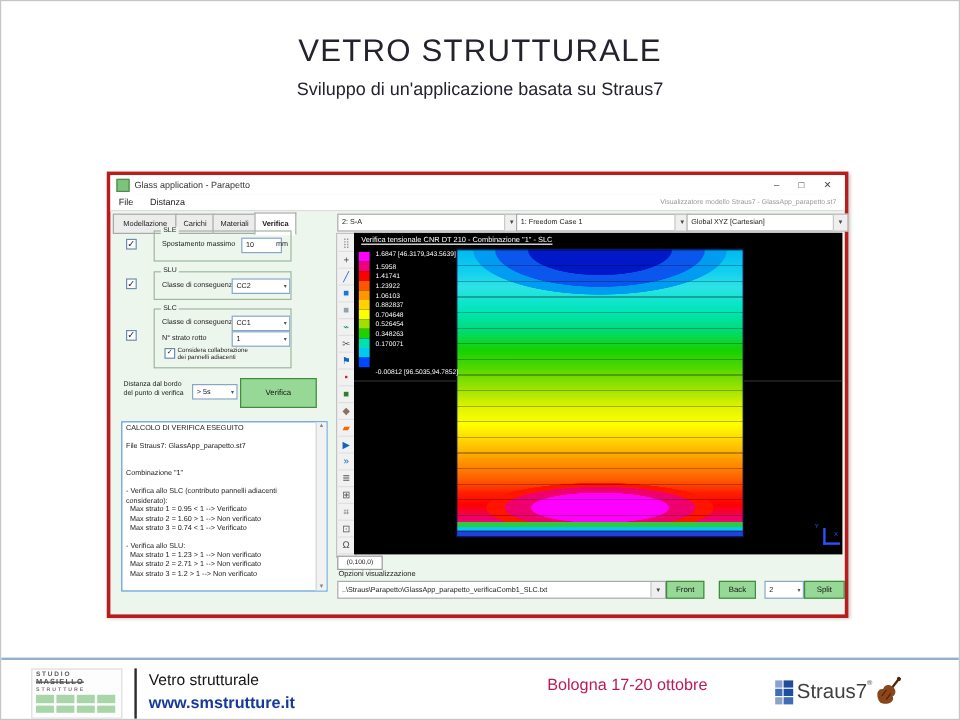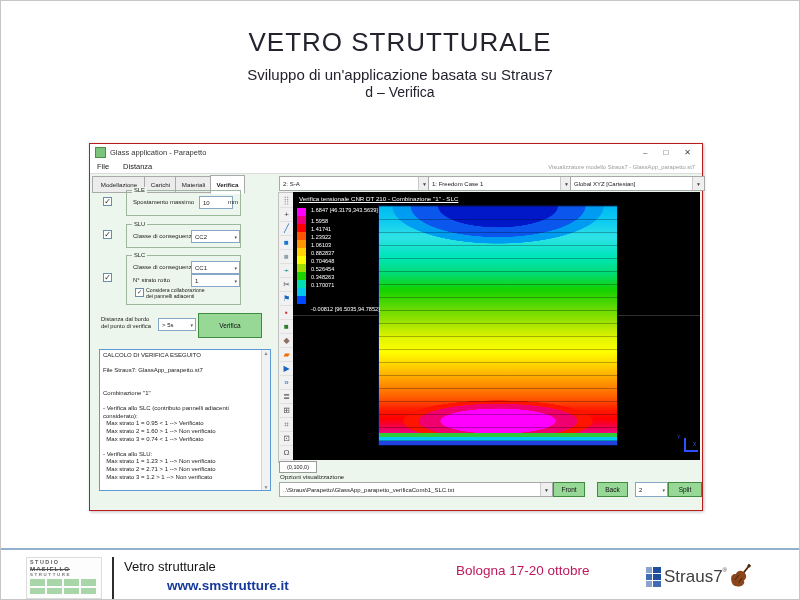--- a/index.html
+++ b/index.html
@@ -9,21 +9,21 @@
 
   
   .hdr{position:absolute;top:26px;left:0;width:100%;text-align:center;color:#23232e;}
   .hdr-title{font-size:26px;font-weight:400;letter-spacing:1px;}
   .hdr-sub{font-size:15px;margin-top:8px;}
   .hdr-sec{font-size:19px;font-weight:bold;margin-top:9px;}
   .hdr-sec2{font-size:14px;margin-top:1px;}
 
   
   .app{position:absolute;left:88px;top:142px;width:612px;height:366px;background:#edf6ed;
-       border:1px solid #b91c1c;box-shadow:1px 1px 3px rgba(0,0,0,.25);}
+       border:3px solid #b91c1c;box-shadow:1px 1px 3px rgba(0,0,0,.25);}
   .titlebar{position:absolute;left:0;top:0;width:100%;height:16px;background:#fff;display:flex;
             align-items:center;padding:0 5px;box-sizing:border-box;}
   .app-ico{width:9px;height:9px;background:#7cc47c;border:1px solid #4e8c4e;margin-right:4px;}
   .tb-title{font-size:7.5px;color:#333;}
   .wctl{margin-left:auto;display:flex;gap:16px;font-size:8px;color:#444;padding-right:6px;}
   .menubar{position:absolute;left:0;top:16px;width:100%;height:14px;background:#fff;
            border-bottom:1px solid #dcdcdc;display:flex;align-items:center;gap:14px;
            padding:0 7px;box-sizing:border-box;font-size:7.5px;color:#222;}
   .viewer-caption{margin-left:auto;font-size:5.8px;color:#9a9a9a;}
 
@@ -90,21 +90,21 @@
   .studio{position:absolute;left:25px;top:556px;width:76px;height:42px;border:1px solid #dcdcdc;
           background:#fdfdfd;padding:1px 3px;box-sizing:border-box;}
   .studio-l1{font-size:5.4px;font-weight:bold;color:#5b5b5b;letter-spacing:1.5px;}
   .studio-l2{font-size:6.2px;font-weight:bold;color:#4e4e4e;letter-spacing:1px;text-decoration:line-through;}
   .studio-l3{font-size:4.4px;font-weight:bold;color:#7a7a7a;letter-spacing:1.6px;}
   .studio-grid{display:grid;grid-template-columns:repeat(4,15px);grid-auto-rows:6.5px;gap:2px;margin-top:2px;}
   .studio-grid div{background:#a9d6a9;}
   .vdiv{position:absolute;left:111px;top:556px;width:2px;height:42px;background:#2c2c2c;}
   .brand{position:absolute;left:123px;top:558px;}
   .brand-t{font-size:13px;color:#151515;}
-  .brand-u{font-size:13.5px;font-weight:bold;color:#16399c;margin-top:4px;margin-left:43px;}
+  .brand-u{font-size:13.5px;font-weight:bold;color:#16399c;margin-top:4px;}
   .saie-logo{position:absolute;left:352px;top:553px;width:96px;height:46px;}
   .saie-shape{position:absolute;left:6px;top:2px;width:34px;height:30px;background:#f7941d;
               clip-path:polygon(100% 0,100% 100%,55% 100%,55% 38%,0 38%,0 22%,60% 22%,60% 0);}
   .saie-black{position:absolute;left:0px;top:22px;width:11px;height:11px;background:#1a1a1a;}
   .saie-badge{position:absolute;left:1px;top:25px;font-size:4px;color:#f7941d;font-weight:bold;}
   .saie-word{position:absolute;left:44px;top:17px;font-size:13px;font-weight:bold;color:#b5121b;letter-spacing:.5px;}
   .saie-cap{position:absolute;left:0px;top:36px;font-size:5px;color:#9a9a9a;white-space:nowrap;}
   .event{position:absolute;left:455px;top:558px;}
   .event-t{font-size:13.5px;color:#1c1c1c;}
   .event-d{font-size:13.5px;color:#be185d;margin-top:4px;}
@@ -116,21 +116,20 @@
   .violin{margin-left:4px;transform:rotate(38deg);}
 </style>
 </head>
 <body>
 
 <div class="slide">
 
   <div class="hdr">
     <div class="hdr-title">VETRO STRUTTURALE</div>
     <div class="hdr-sub">Sviluppo di  un'applicazione basata su Straus7</div>
-    <div class="hdr-sec2">d – Verifica</div>
   </div>
 
   <div class="app">
 
     <div class="titlebar">
       <div class="app-ico"></div>
       <div class="tb-title">Glass application - Parapetto</div>
       <div class="wctl">
         <span>–</span>
         <span>□</span>

